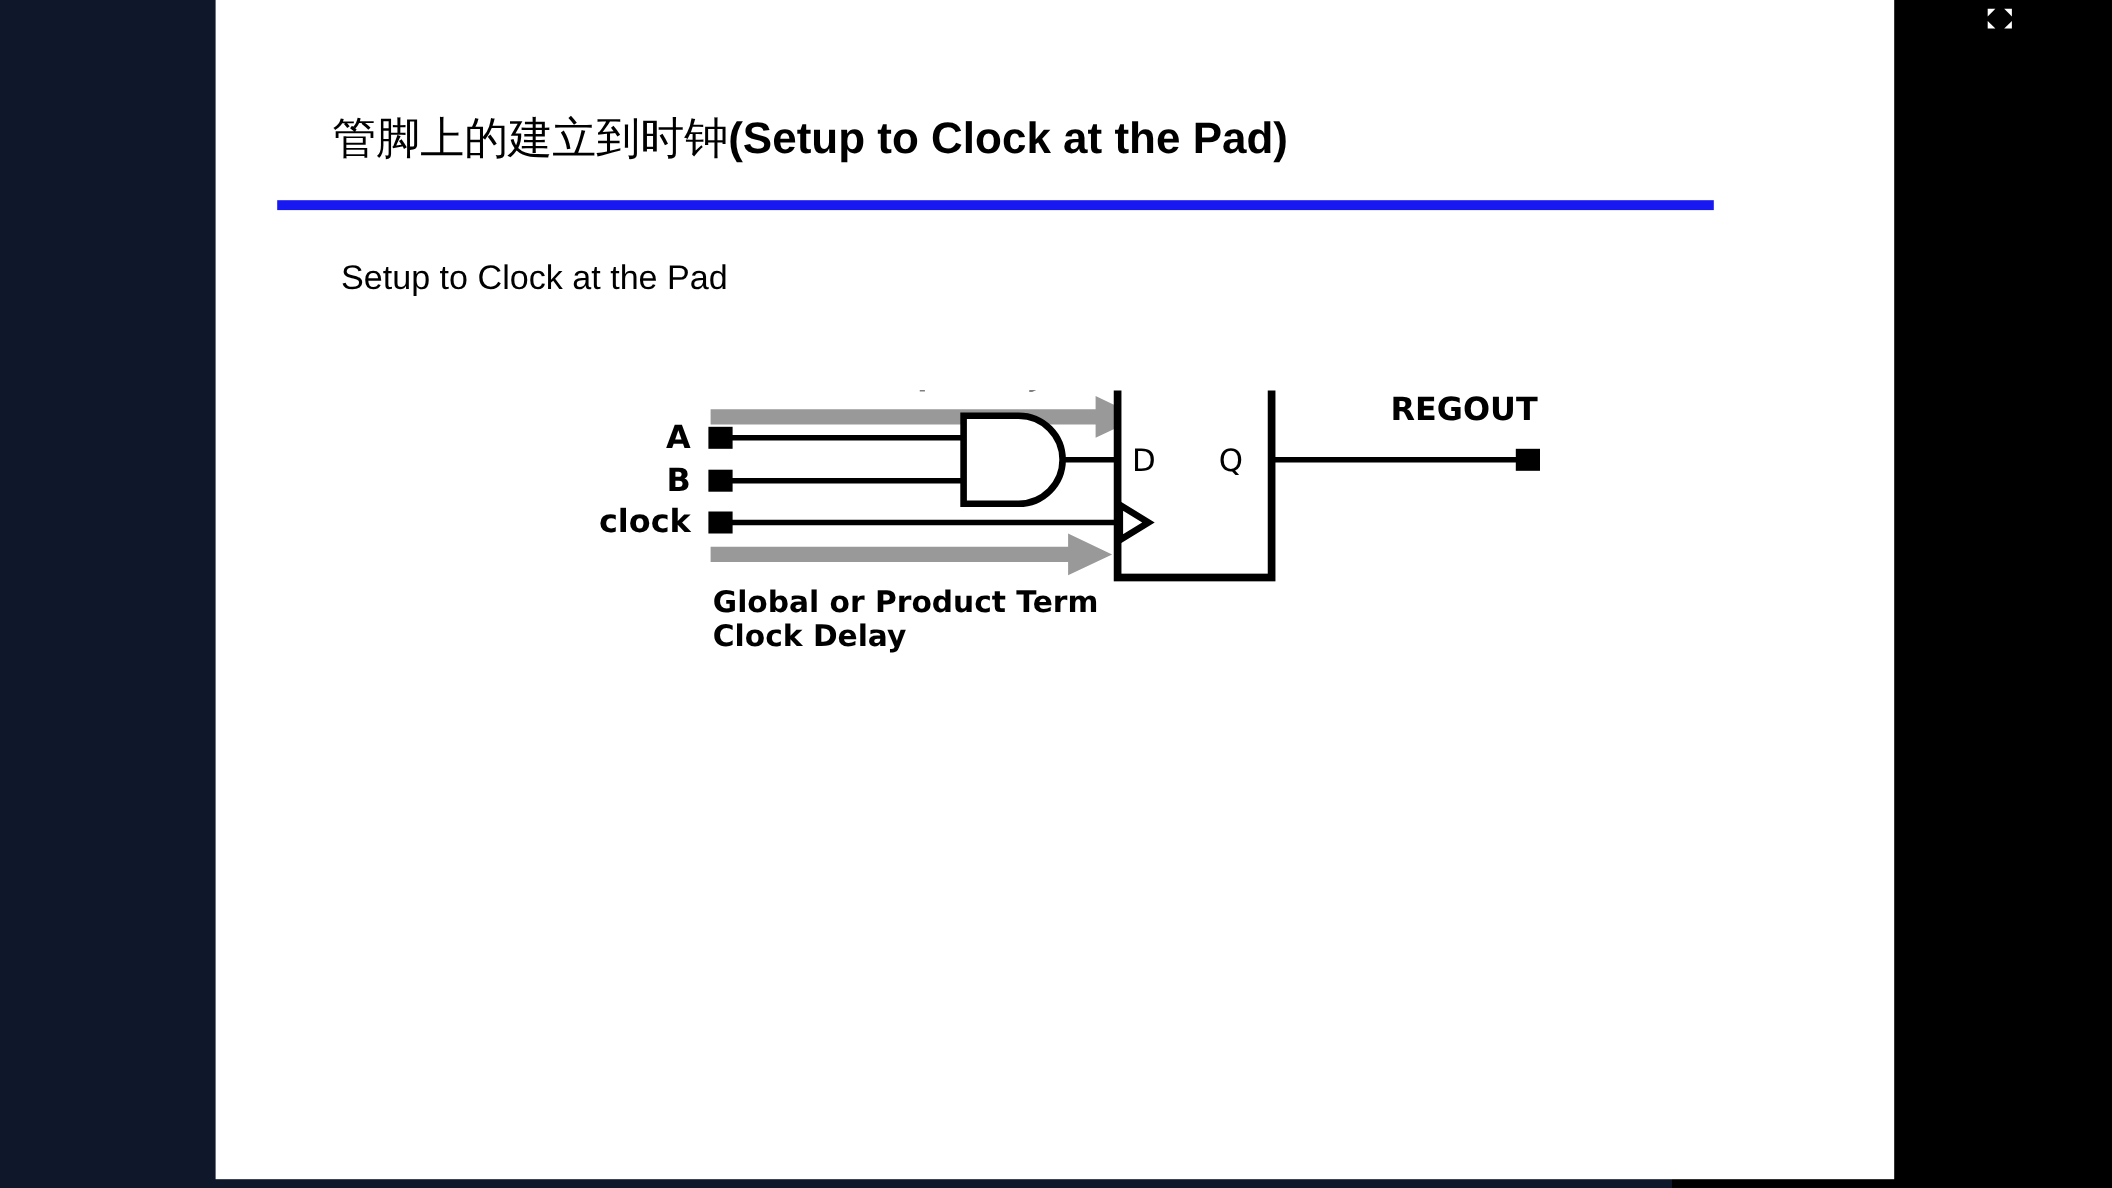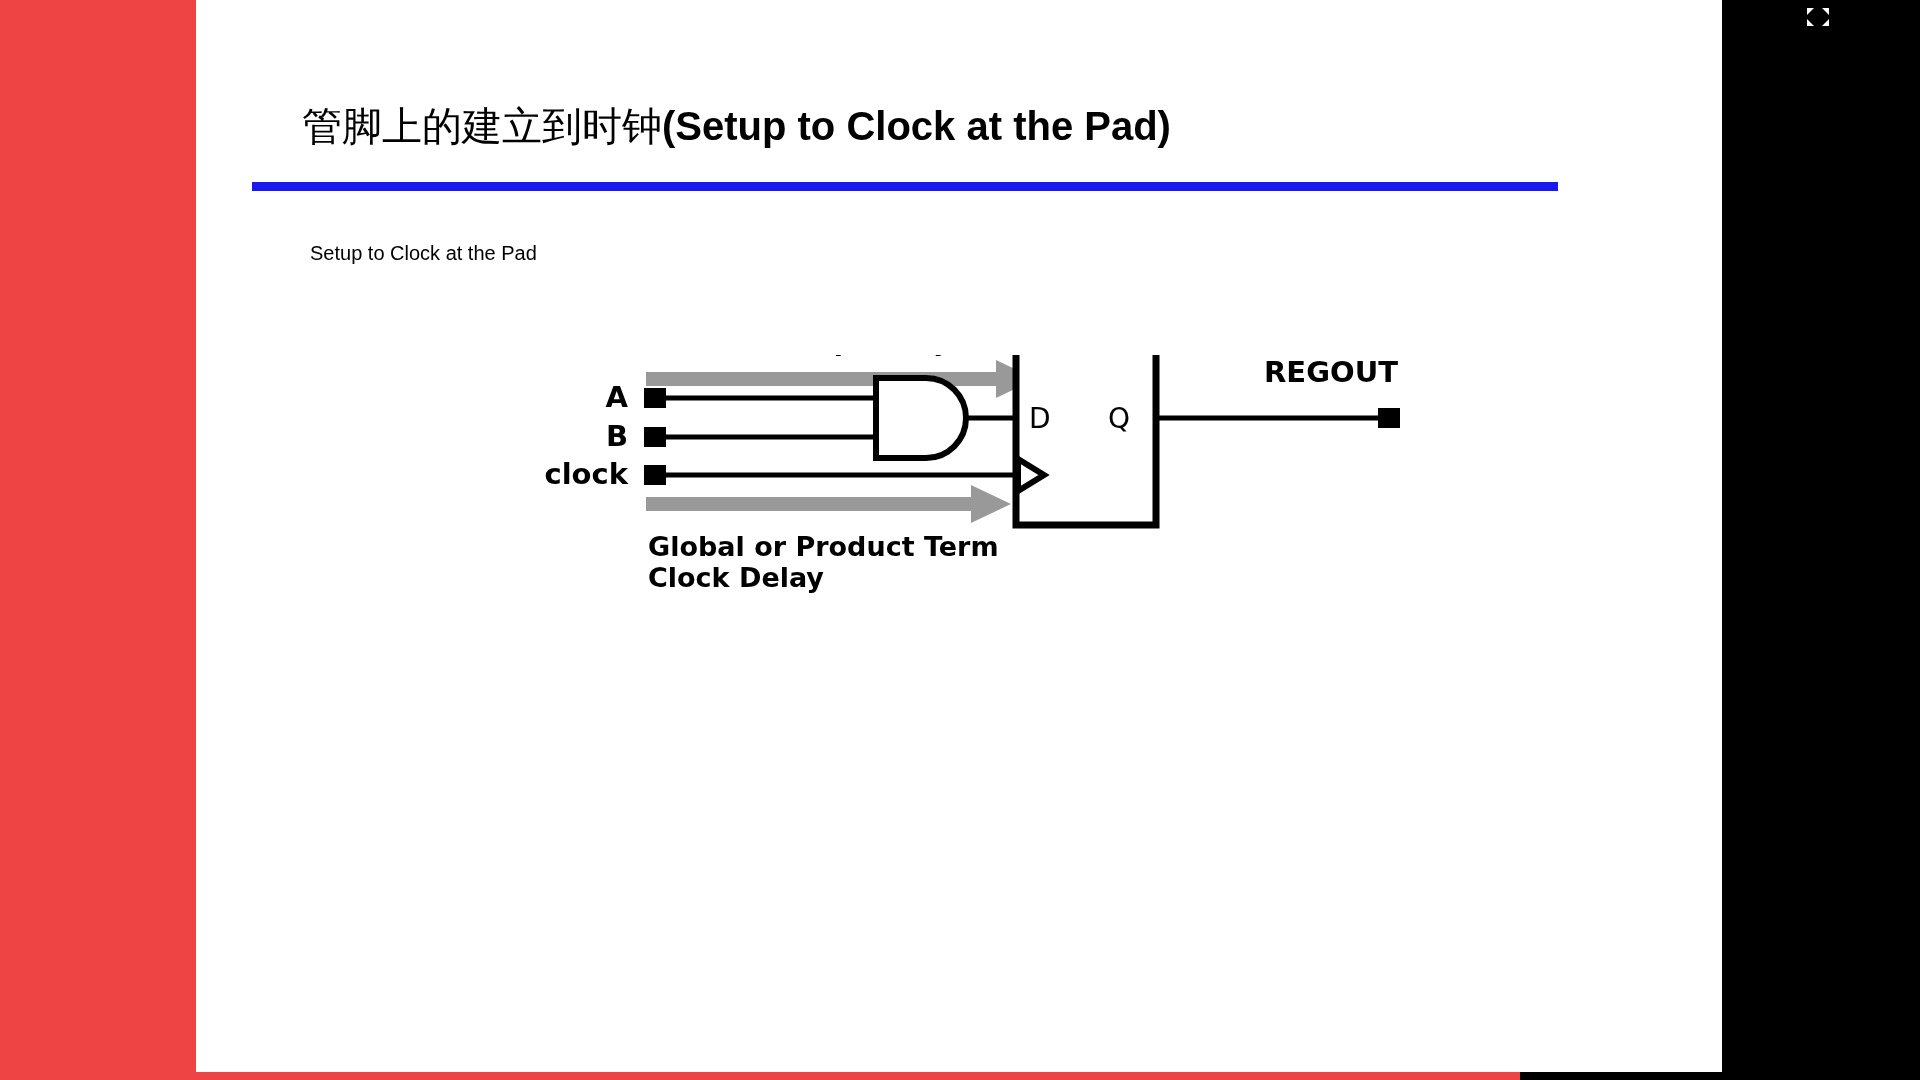--- a/index.html
+++ b/index.html
@@ -9,21 +9,21 @@
     width: 1920px;
     height: 1080px;
     overflow: hidden;
     font-family: "Liberation Sans", sans-serif;
   }
 
   #viewport {
     position: relative;
     width: 1520px;
     height: 1080px;
-    background: #ef4444;
+    background: #0f172a;
   }
 
   
   #fs-icon {
     position: absolute;
     left: 1805px;
     top: 6px;
     width: 26px;
     height: 22px;
   }
@@ -68,21 +68,21 @@
     width: 1306px;
     height: 9px;
     background: #1818f0;
   }
 
   
   #subtitle {
     position: absolute;
     left: 114px;
     top: 234px;
-    font-size: 20px;
+    font-size: 31px;
     line-height: 38px;
     color: #000000;
     font-weight: 400;
     white-space: nowrap;
   }
 
   
   #diagram {
     position: absolute;
     left: 160px;

